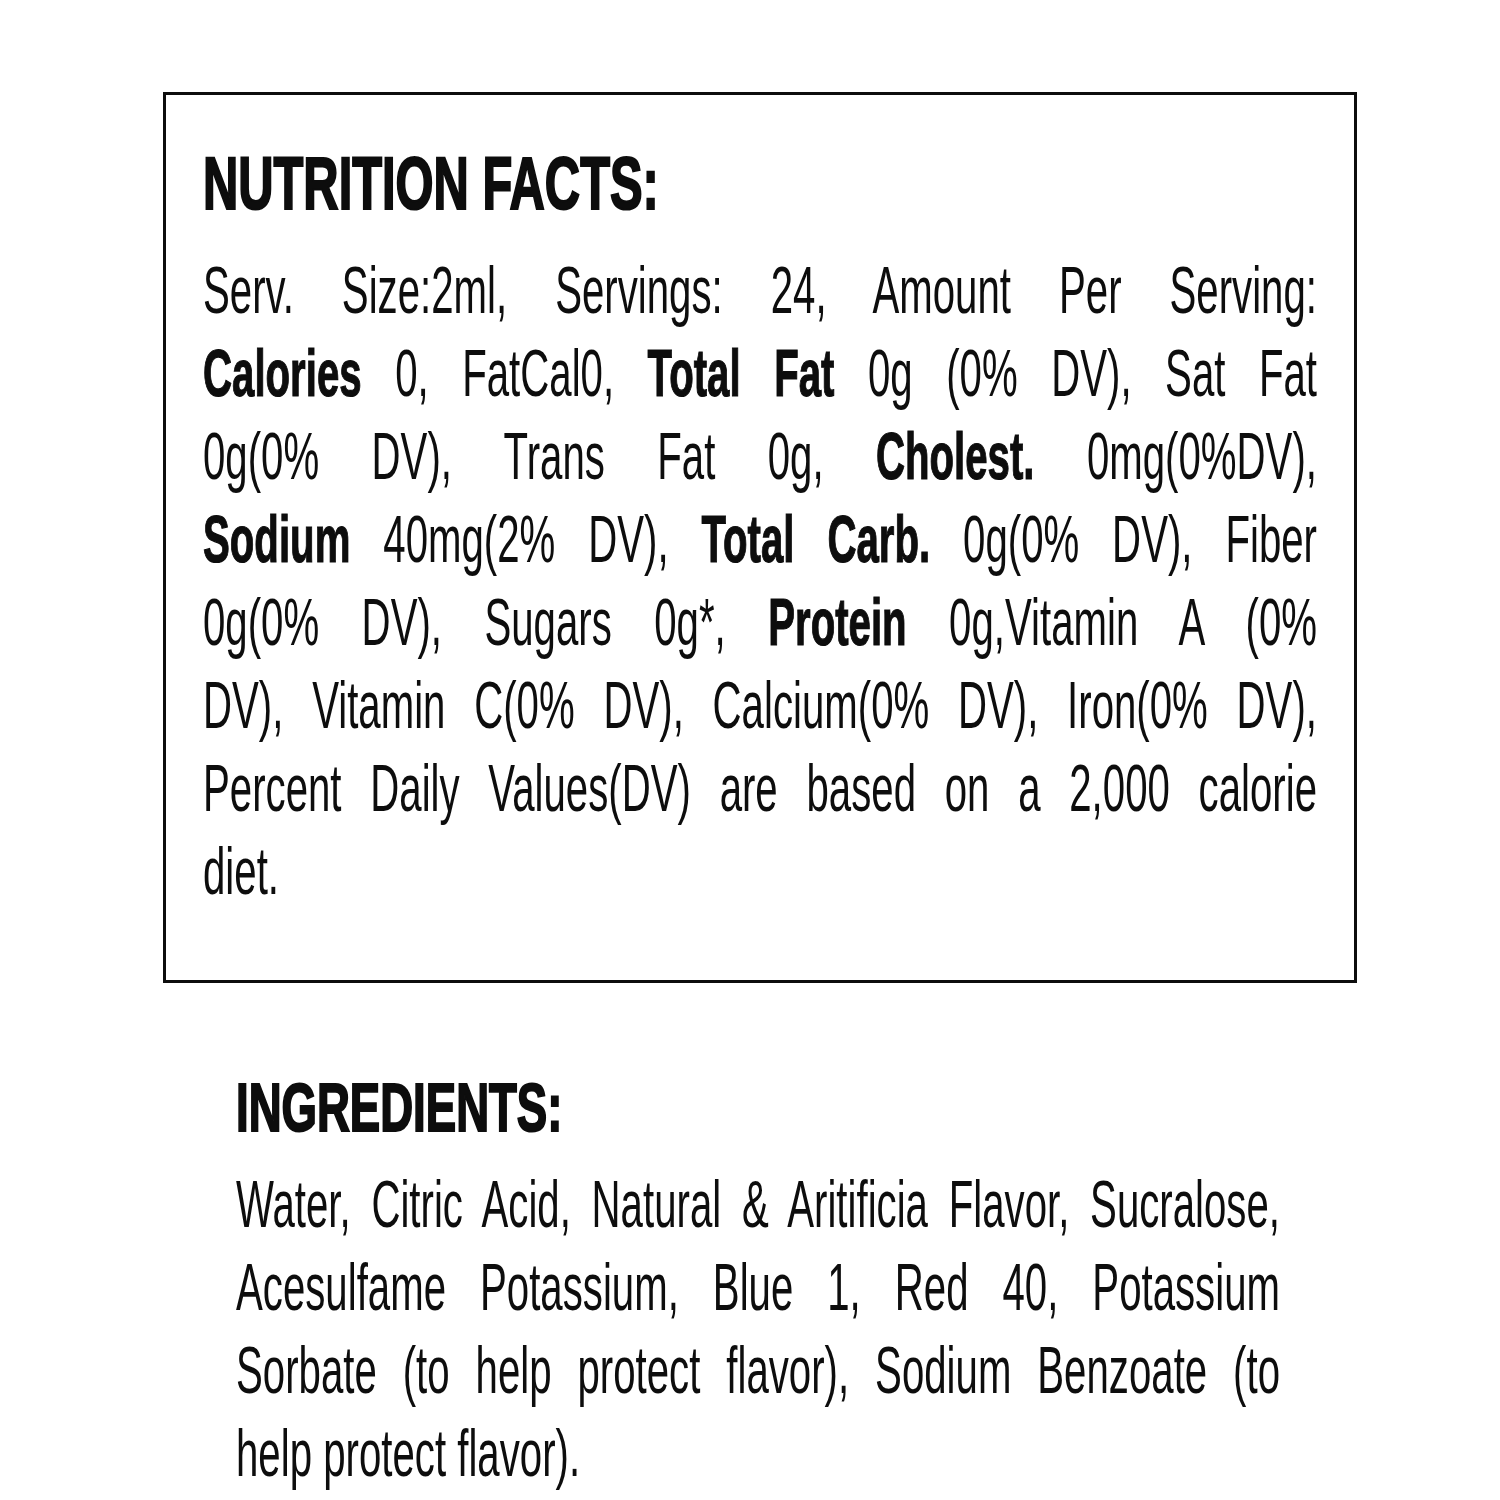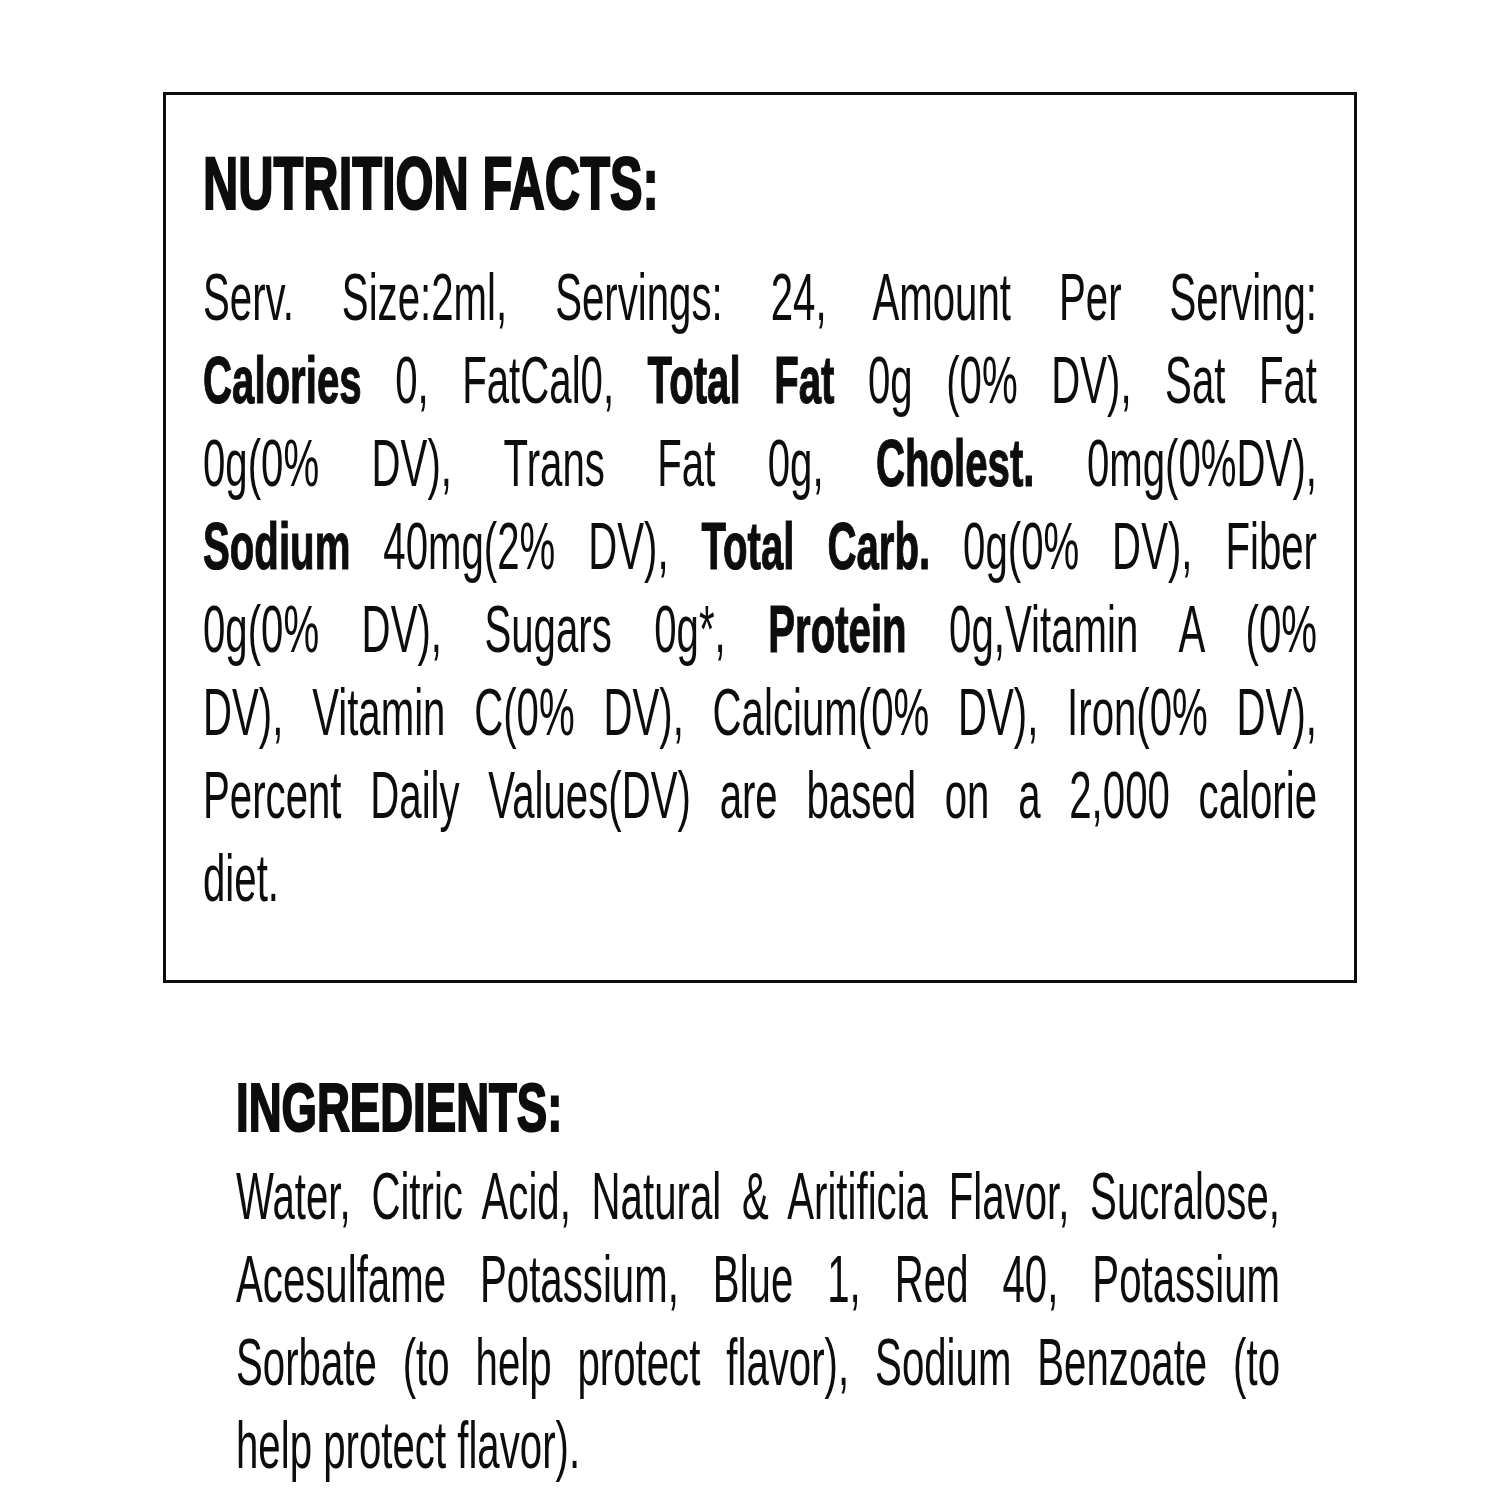--- a/index.html
+++ b/index.html
@@ -29,21 +29,21 @@
     font-size: 74px;
     line-height: 74px;
     font-weight: 700;
     letter-spacing: 0;
     white-space: nowrap;
     transform: scaleX(0.66);
     transform-origin: 0 0;
     -webkit-text-stroke: 2.2px #0d0d0d;
   }
   .nutrition-box .section-heading { margin-top: 52px; }
-  .text-block { margin-top: 34px; }
+  .text-block { margin-top: 27px; }
   .line {
     width: 166.667%;
     transform: scaleX(0.6);
     transform-origin: 0 0;
     font-size: 67px;
     line-height: 83px;
     height: 83px;
     letter-spacing: 0;
     text-align: justify;
     text-align-last: justify;
@@ -62,21 +62,21 @@
     position: absolute;
     left: 236px;
     top: 1073px;
     width: 1044px;
   }
   .ingredients-section .section-heading {
     font-size: 69px;
     line-height: 69px;
     margin-top: 0;
   }
-  .ingredients-section .text-block { margin-top: 12px; }
+  .ingredients-section .text-block { margin-top: 20px; }
 </style>
 </head>
 <body>
 
 <div class="canvas">
 
   <div class="nutrition-box">
     <h2 class="section-heading">NUTRITION FACTS:</h2>
     <div class="text-block">
         <div class="line"><span>Serv. Size:2ml, Servings: 24, Amount Per Serving:</span></div>

